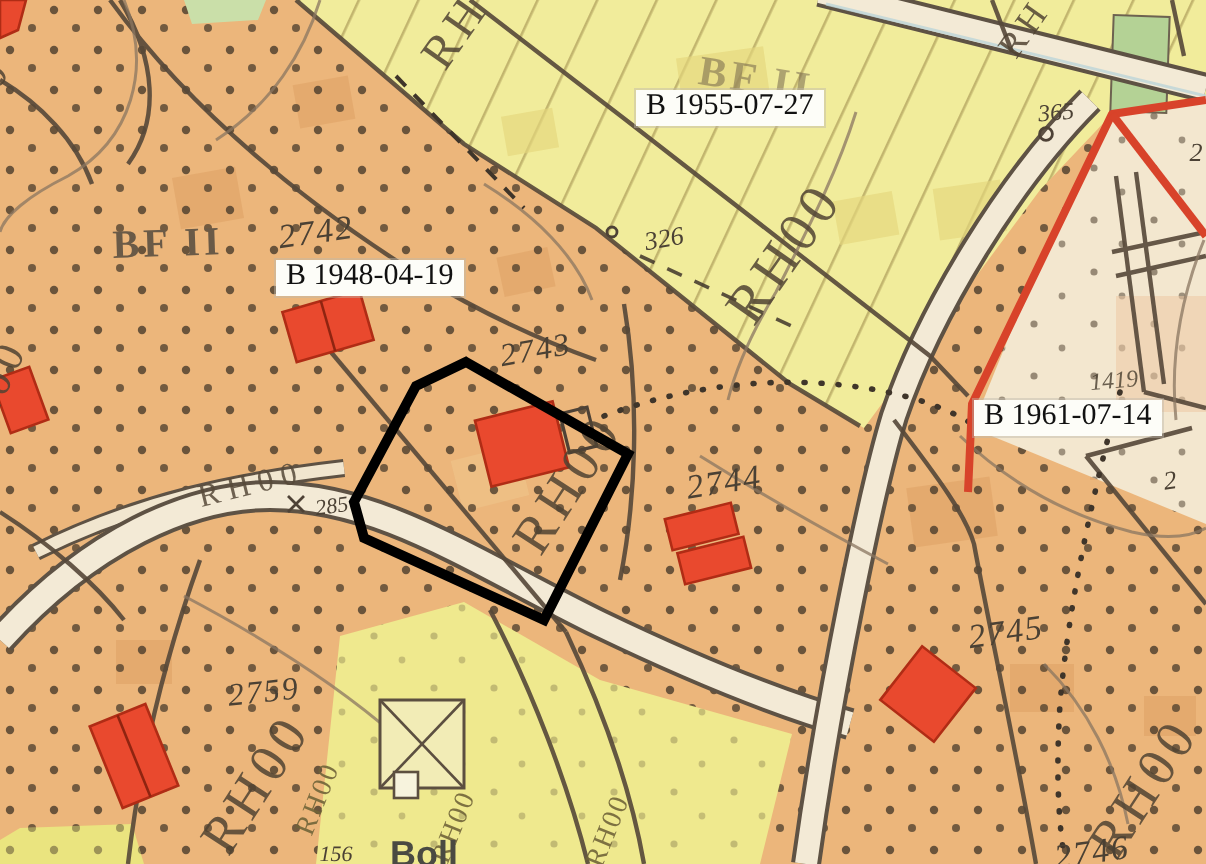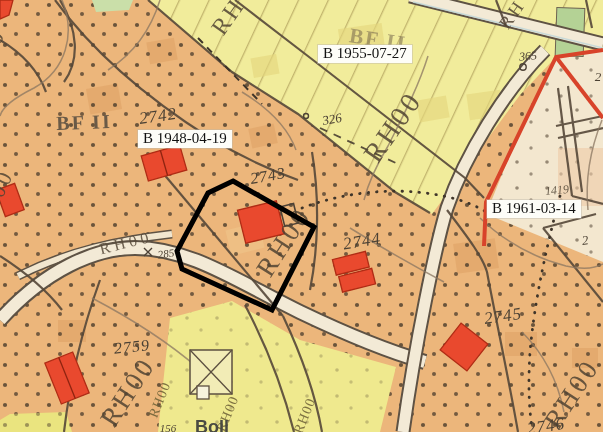--- a/index.html
+++ b/index.html
@@ -211,15 +211,15 @@
   <svg class="layer-overlay" width="603" height="432" viewBox="0 0 603 432" style="pointer-events:none">
     <g fill="none" stroke="#d8432a" stroke-width="4" stroke-linejoin="round">
       <path d="M603,50 L556,57 L486,202 L484,246"></path>
       <path d="M556,57 L603,118"></path>
     </g>
     <polygon points="233,181 314,227 272,310 182,269 177,251 208,193" fill="none" stroke="#000000" stroke-width="5" stroke-linejoin="miter" style="pointer-events:auto"></polygon>
   </svg>
 
   <span class="plabel" style="left:318px;top:45px">B 1955-07-27</span>
   <span class="plabel" style="left:138px;top:130px">B 1948-04-19</span>
-  <span class="plabel" style="left:487px;top:200px">B 1961-03-14</span>
+  <span class="plabel" style="left:487px;top:200px">B 1961-07-14</span>
 
 </div>
 
 </body></html>

